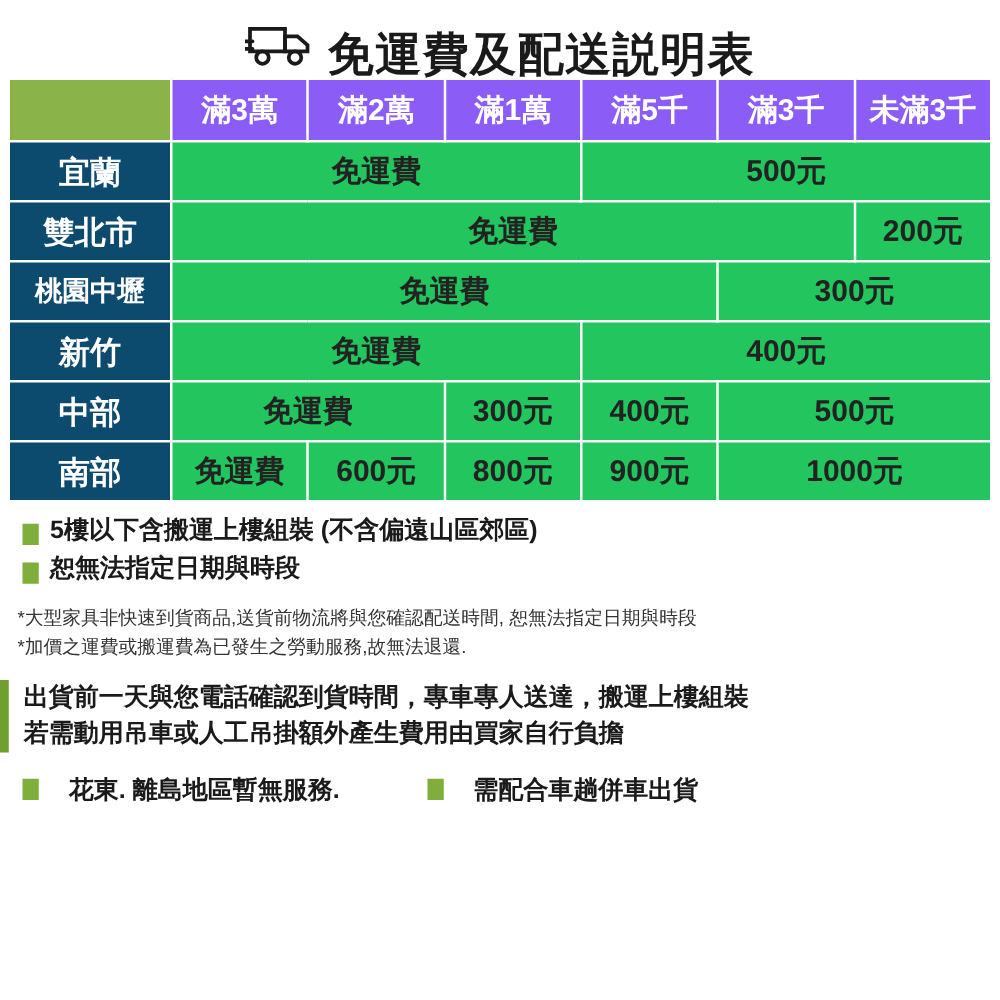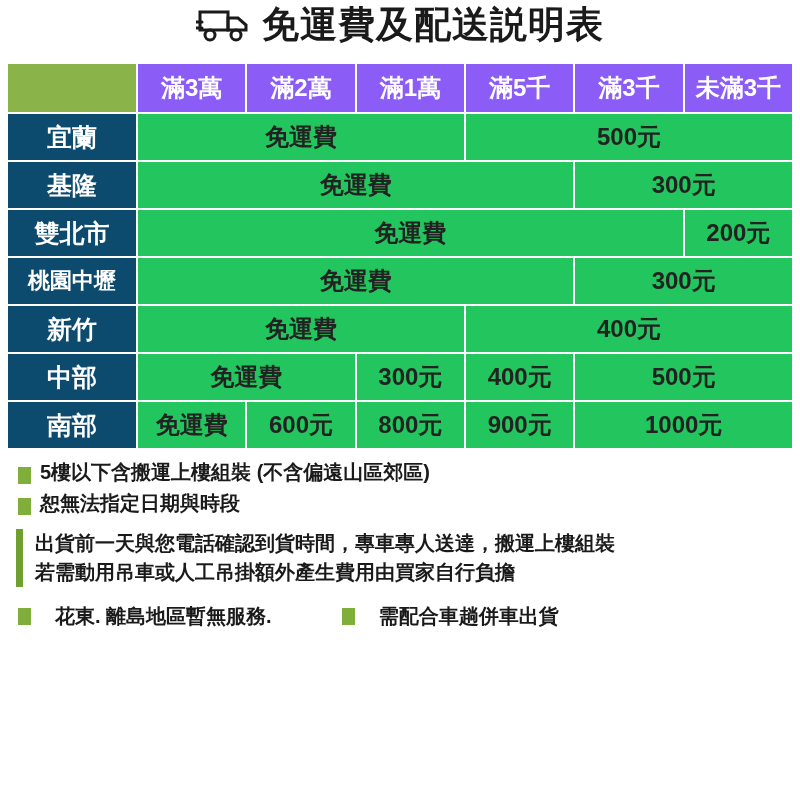--- a/index.html
+++ b/index.html
@@ -17,21 +17,21 @@
   .page {
     position: relative;
     width: 800px;
     height: 800px;
     box-sizing: border-box;
   }
 
   
   .title-bar {
     display: flex;
-    align-items: flex-start;
+    align-items: flex-end;
     justify-content: center;
     gap: 10px;
     height: 62px;
     padding-top: 6px;
     box-sizing: border-box;
   }
   .truck-icon {
     display: block;
   }
   .title-text {
@@ -117,21 +117,20 @@
     font-size: 15px;
     color: #333;
     line-height: 1.55;
   }
 
   
   .barblock {
     display: flex;
     gap: 12px;
     margin-top: 14px;
-    padding-left: 16px;
   }
   .vbar {
     width: 7px;
     background: #6f9f2f;
     flex: none;
   }
   .barblock .lines div {
     font-size: 20px;
     font-weight: bold;
     color: #1a1a1a;
@@ -187,25 +186,20 @@
           <th>未滿3千</th>
         </tr>
       </thead>
       <tbody id="fee-body">
           <tr>
             <td class="region">宜蘭</td>
             <td class="val" colspan="3">免運費</td>
             <td class="val" colspan="3">500元</td>
           </tr>
           <tr>
-            <td class="region">基隆</td>
-            <td class="val" colspan="4">免運費</td>
-            <td class="val" colspan="2">300元</td>
-          </tr>
-          <tr>
             <td class="region">雙北市</td>
             <td class="val" colspan="5">免運費</td>
             <td class="val">200元</td>
           </tr>
           <tr>
             <td class="region small">桃園中壢</td>
             <td class="val" colspan="4">免運費</td>
             <td class="val" colspan="2">300元</td>
           </tr>
           <tr>
@@ -236,20 +230,24 @@
     <div class="note-row">
       <span class="sq"></span>
       <span class="txt">5樓以下含搬運上樓組裝 (不含偏遠山區郊區)</span>
     </div>
     <div class="note-row">
       <span class="sq"></span>
       <span class="txt">恕無法指定日期與時段</span>
     </div>
   </div>
 
+  <div class="fine">
+    <div>*大型家具非快速到貨商品,送貨前物流將與您確認配送時間, 恕無法指定日期與時段</div>
+    <div>*加價之運費或搬運費為已發生之勞動服務,故無法退還.</div>
+  </div>
 
   <div class="barblock">
     <div class="vbar"></div>
     <div class="lines">
       <div>出貨前一天與您電話確認到貨時間，專車專人送達，搬運上樓組裝</div>
       <div>若需動用吊車或人工吊掛額外產生費用由買家自行負擔</div>
     </div>
   </div>
 
   <div class="footer">

